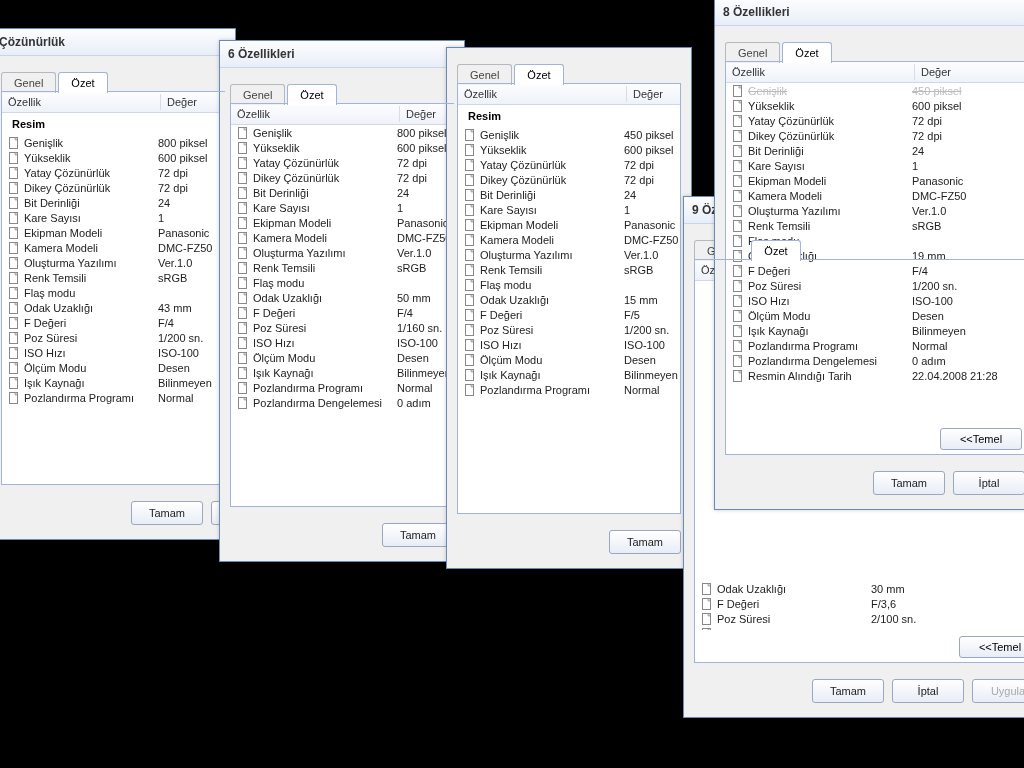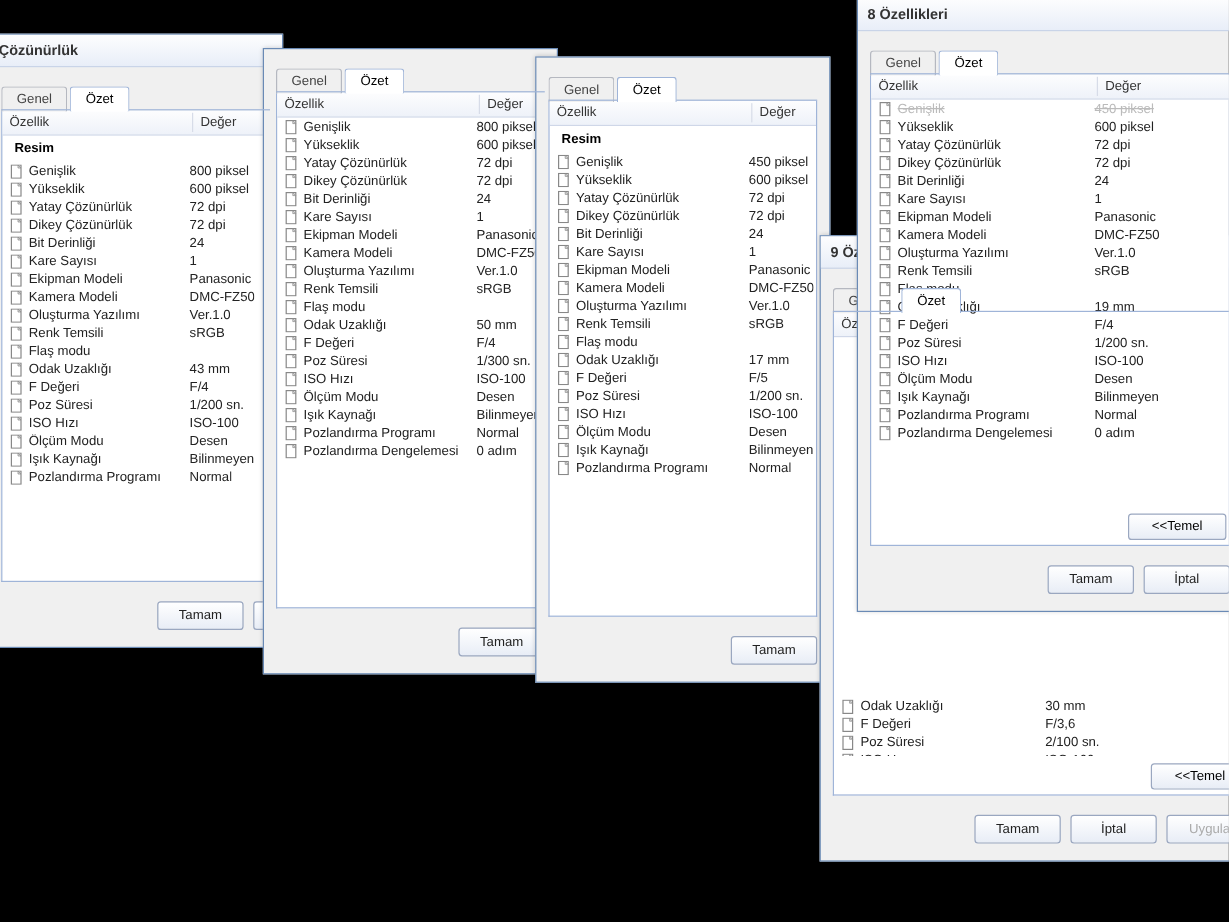--- a/index.html
+++ b/index.html
@@ -367,20 +367,23 @@
             <span class="val">Normal</span>
           </div>
         </div>
       </div>
       <div class="button-row">
         <div class="btn">Tamam</div>
         <div class="btn" style="min-width: 12px; overflow: hidden;"></div>
       </div>
     </div>
     <div class="dialog" style="left: 219px; top: 40px; width: 244px; height: 520px;">
+      <div class="titlebar">
+        <span>6 Özellikleri</span>
+      </div>
       <div class="tabs">
         <div class="tab">Genel</div>
         <div class="tab active">Özet</div>
         <div class="tab-underline"></div>
       </div>
       <div class="panel">
         <div class="list-header">
           <div class="col" style="width: 156px;">Özellik</div>
           <div class="col" style="flex: 1 1 0%;">Değer</div>
         </div>
@@ -516,21 +519,21 @@
             <span class="val">F/4</span>
           </div>
           <div class="row">
             <span class="icon">
               <svg width="12" height="12" viewBox="0 0 12 12">
                 <rect x="1.5" y="0.5" width="8" height="11" fill="#fff" stroke="#888" stroke-width="1"></rect>
                 <path d="M7 0.5 L9.5 3 L7 3 Z" fill="#ddd" stroke="#888" stroke-width="0.6"></path>
               </svg>
             </span>
             <span class="prop" style="width: 140px;">Poz Süresi</span>
-            <span class="val">1/300 sn.</span>
+            <span class="val">1/160 sn.</span>
           </div>
           <div class="row">
             <span class="icon">
               <svg width="12" height="12" viewBox="0 0 12 12">
                 <rect x="1.5" y="0.5" width="8" height="11" fill="#fff" stroke="#888" stroke-width="1"></rect>
                 <path d="M7 0.5 L9.5 3 L7 3 Z" fill="#ddd" stroke="#888" stroke-width="0.6"></path>
               </svg>
             </span>
             <span class="prop" style="width: 140px;">ISO Hızı</span>
             <span class="val">ISO-100</span>
@@ -707,21 +710,21 @@
             <span class="val"></span>
           </div>
           <div class="row">
             <span class="icon">
               <svg width="12" height="12" viewBox="0 0 12 12">
                 <rect x="1.5" y="0.5" width="8" height="11" fill="#fff" stroke="#888" stroke-width="1"></rect>
                 <path d="M7 0.5 L9.5 3 L7 3 Z" fill="#ddd" stroke="#888" stroke-width="0.6"></path>
               </svg>
             </span>
             <span class="prop" style="width: 140px;">Odak Uzaklığı</span>
-            <span class="val">17 mm</span>
+            <span class="val">15 mm</span>
           </div>
           <div class="row">
             <span class="icon">
               <svg width="12" height="12" viewBox="0 0 12 12">
                 <rect x="1.5" y="0.5" width="8" height="11" fill="#fff" stroke="#888" stroke-width="1"></rect>
                 <path d="M7 0.5 L9.5 3 L7 3 Z" fill="#ddd" stroke="#888" stroke-width="0.6"></path>
               </svg>
             </span>
             <span class="prop" style="width: 140px;">F Değeri</span>
             <span class="val">F/5</span>
@@ -1047,20 +1050,30 @@
           <div class="row">
             <span class="icon">
               <svg width="12" height="12" viewBox="0 0 12 12">
                 <rect x="1.5" y="0.5" width="8" height="11" fill="#fff" stroke="#888" stroke-width="1"></rect>
                 <path d="M7 0.5 L9.5 3 L7 3 Z" fill="#ddd" stroke="#888" stroke-width="0.6"></path>
               </svg>
             </span>
             <span class="prop" style="width: 160px;">Pozlandırma Dengelemesi</span>
             <span class="val">0 adım</span>
           </div>
+          <div class="row">
+            <span class="icon">
+              <svg width="12" height="12" viewBox="0 0 12 12">
+                <rect x="1.5" y="0.5" width="8" height="11" fill="#fff" stroke="#888" stroke-width="1"></rect>
+                <path d="M7 0.5 L9.5 3 L7 3 Z" fill="#ddd" stroke="#888" stroke-width="0.6"></path>
+              </svg>
+            </span>
+            <span class="prop" style="width: 160px;">Resmin Alındığı Tarih</span>
+            <span class="val">22.04.2008 21:28</span>
+          </div>
         </div>
         <div class="temel-wrap">
           <div class="temel-btn">&lt;&lt;Temel</div>
         </div>
       </div>
       <div class="button-row">
         <div class="btn">Tamam</div>
         <div class="btn">İptal</div>
       </div>
     </div>

